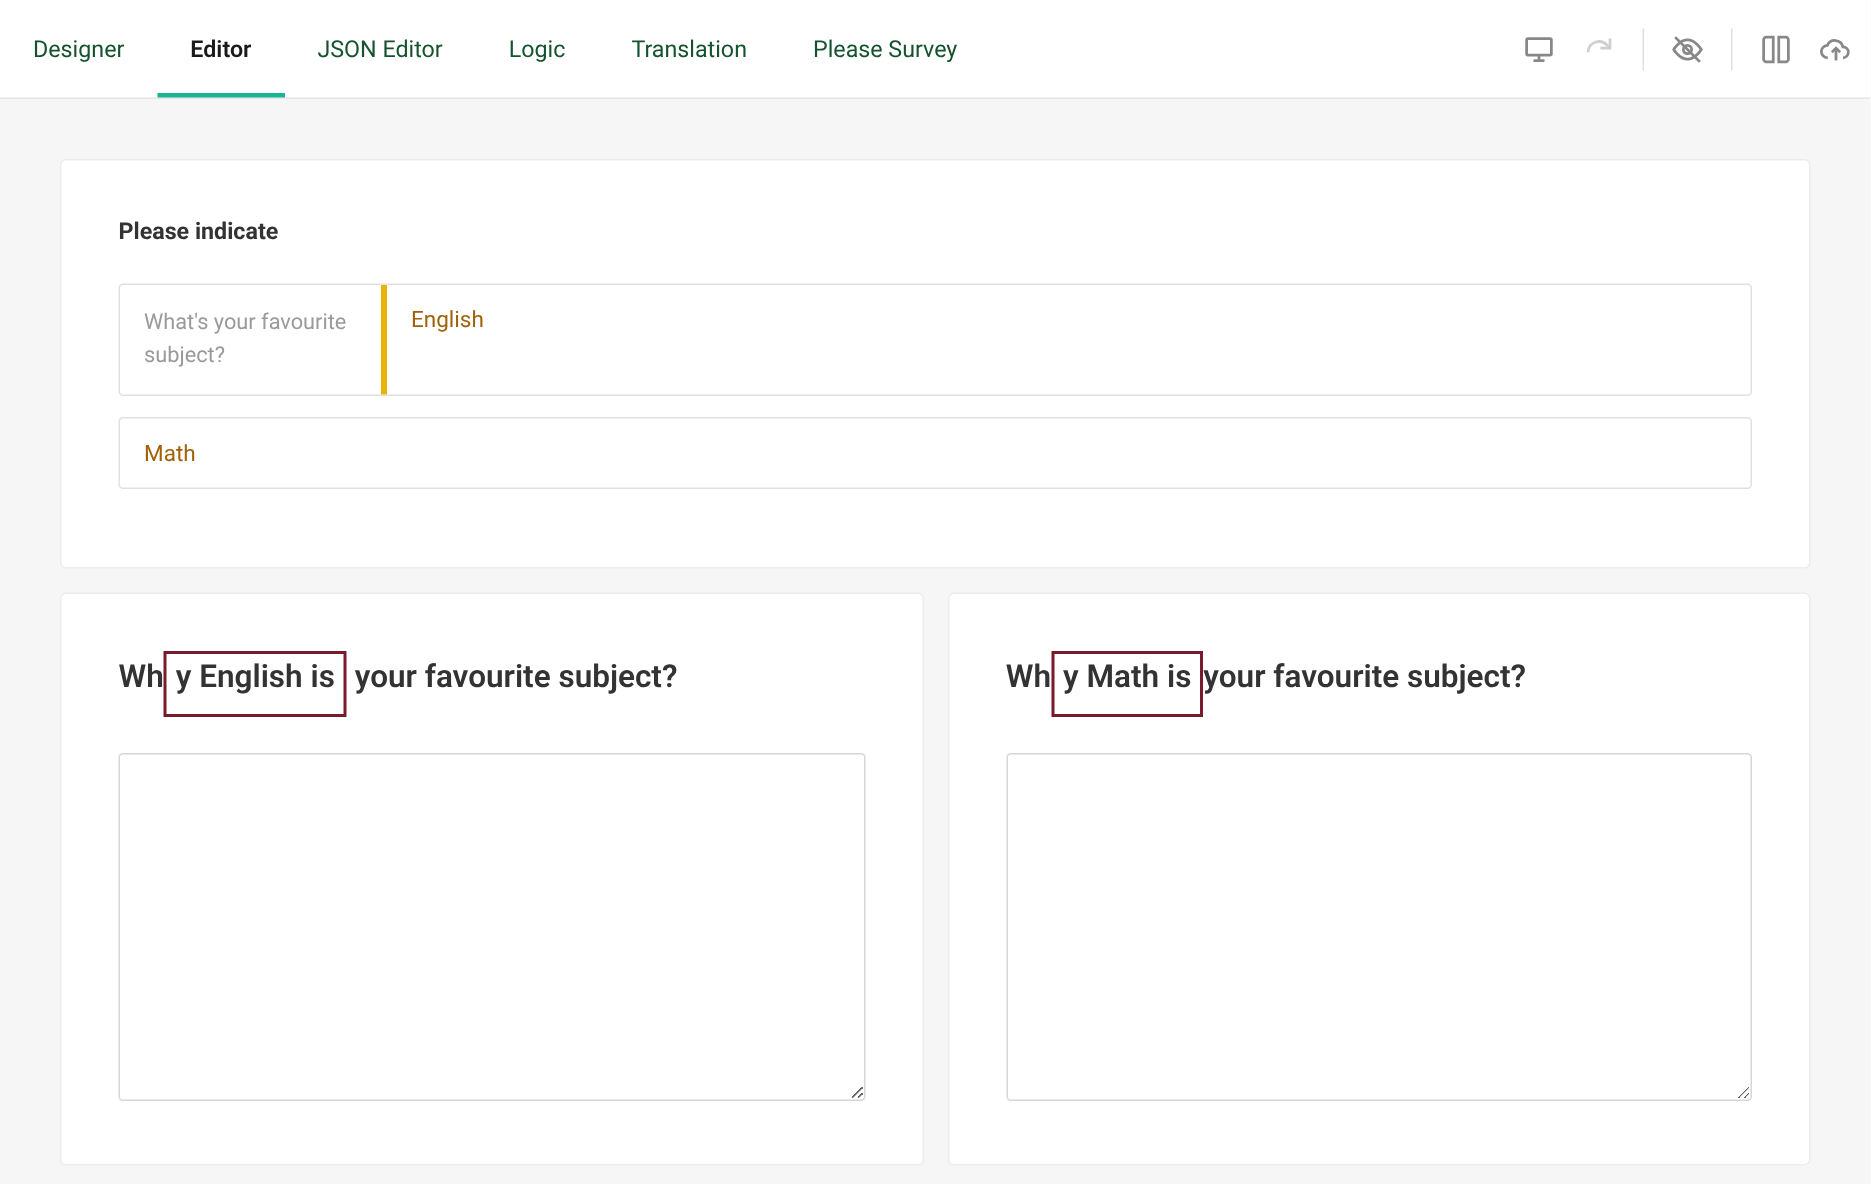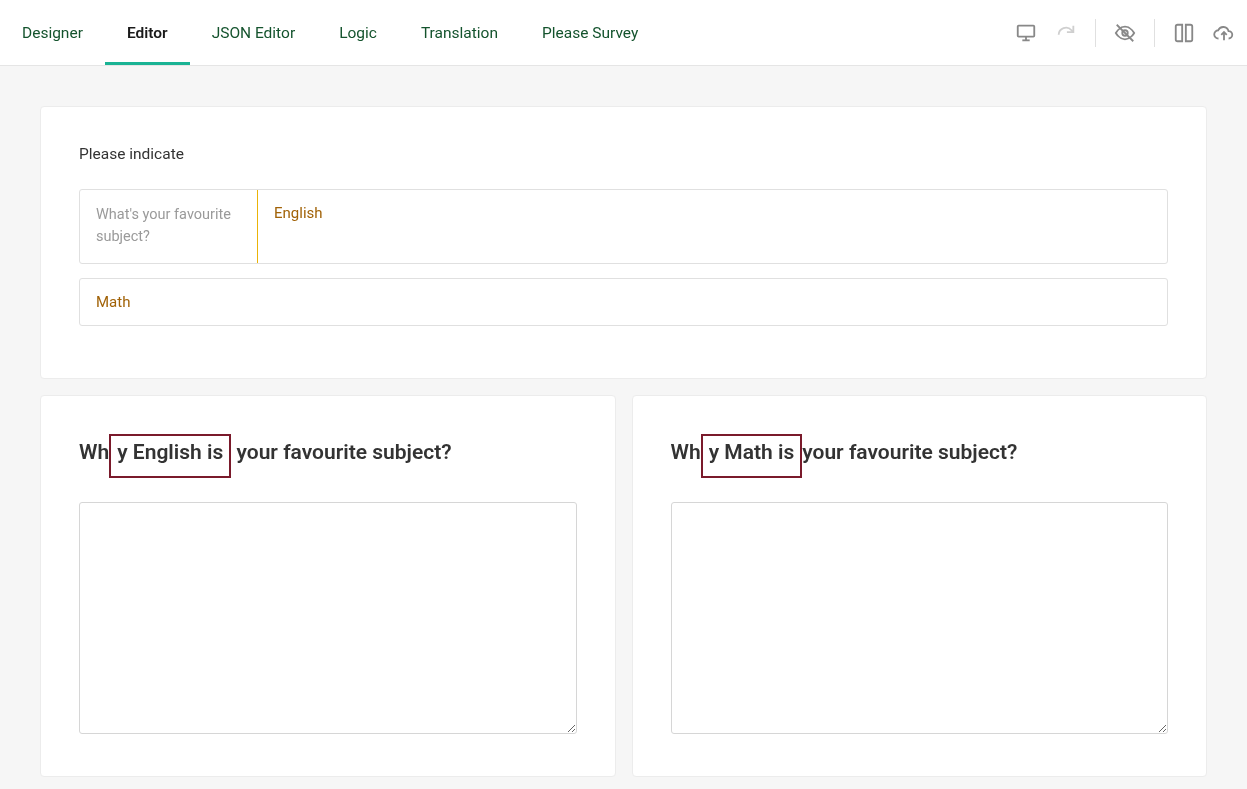--- a/index.html
+++ b/index.html
@@ -70,38 +70,38 @@
   padding: 40px;
   min-height: calc(100vh - 66px);
 }
 .panel {
   background: #fff;
   border: 1px solid #ececec;
   border-radius: 4px;
   padding: 38px;
 }
 .panel-title {
-  font-weight: 400;
+  font-weight: 700;
   font-size: 15.5px;
   color: #333;
   margin-bottom: 26px;
 }
 .q-row {
   display: flex;
   align-items: stretch;
   border: 1px solid #e0e0e0;
   border-radius: 3px;
   margin-bottom: 14px;
 }
 .q-label {
   width: 178px;
   padding: 14px 16px;
   color: #9a9a9a;
   font-size: 14.5px;
-  border-right: 1px solid #eab308;
+  border-right: 4px solid #eab308;
   line-height: 1.55;
 }
 .q-value {
   flex: 1;
   padding: 14px 16px;
   color: #a16207;
 }
 .two-col {
   display: flex;
   gap: 16px;

